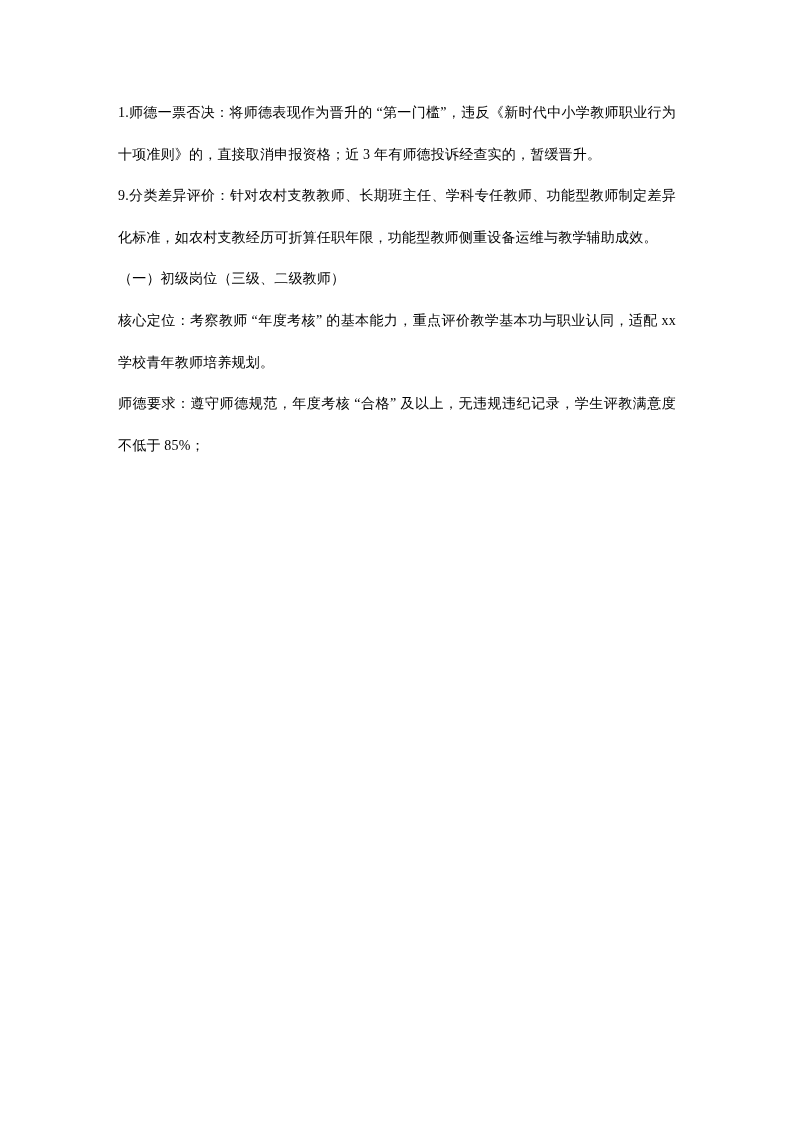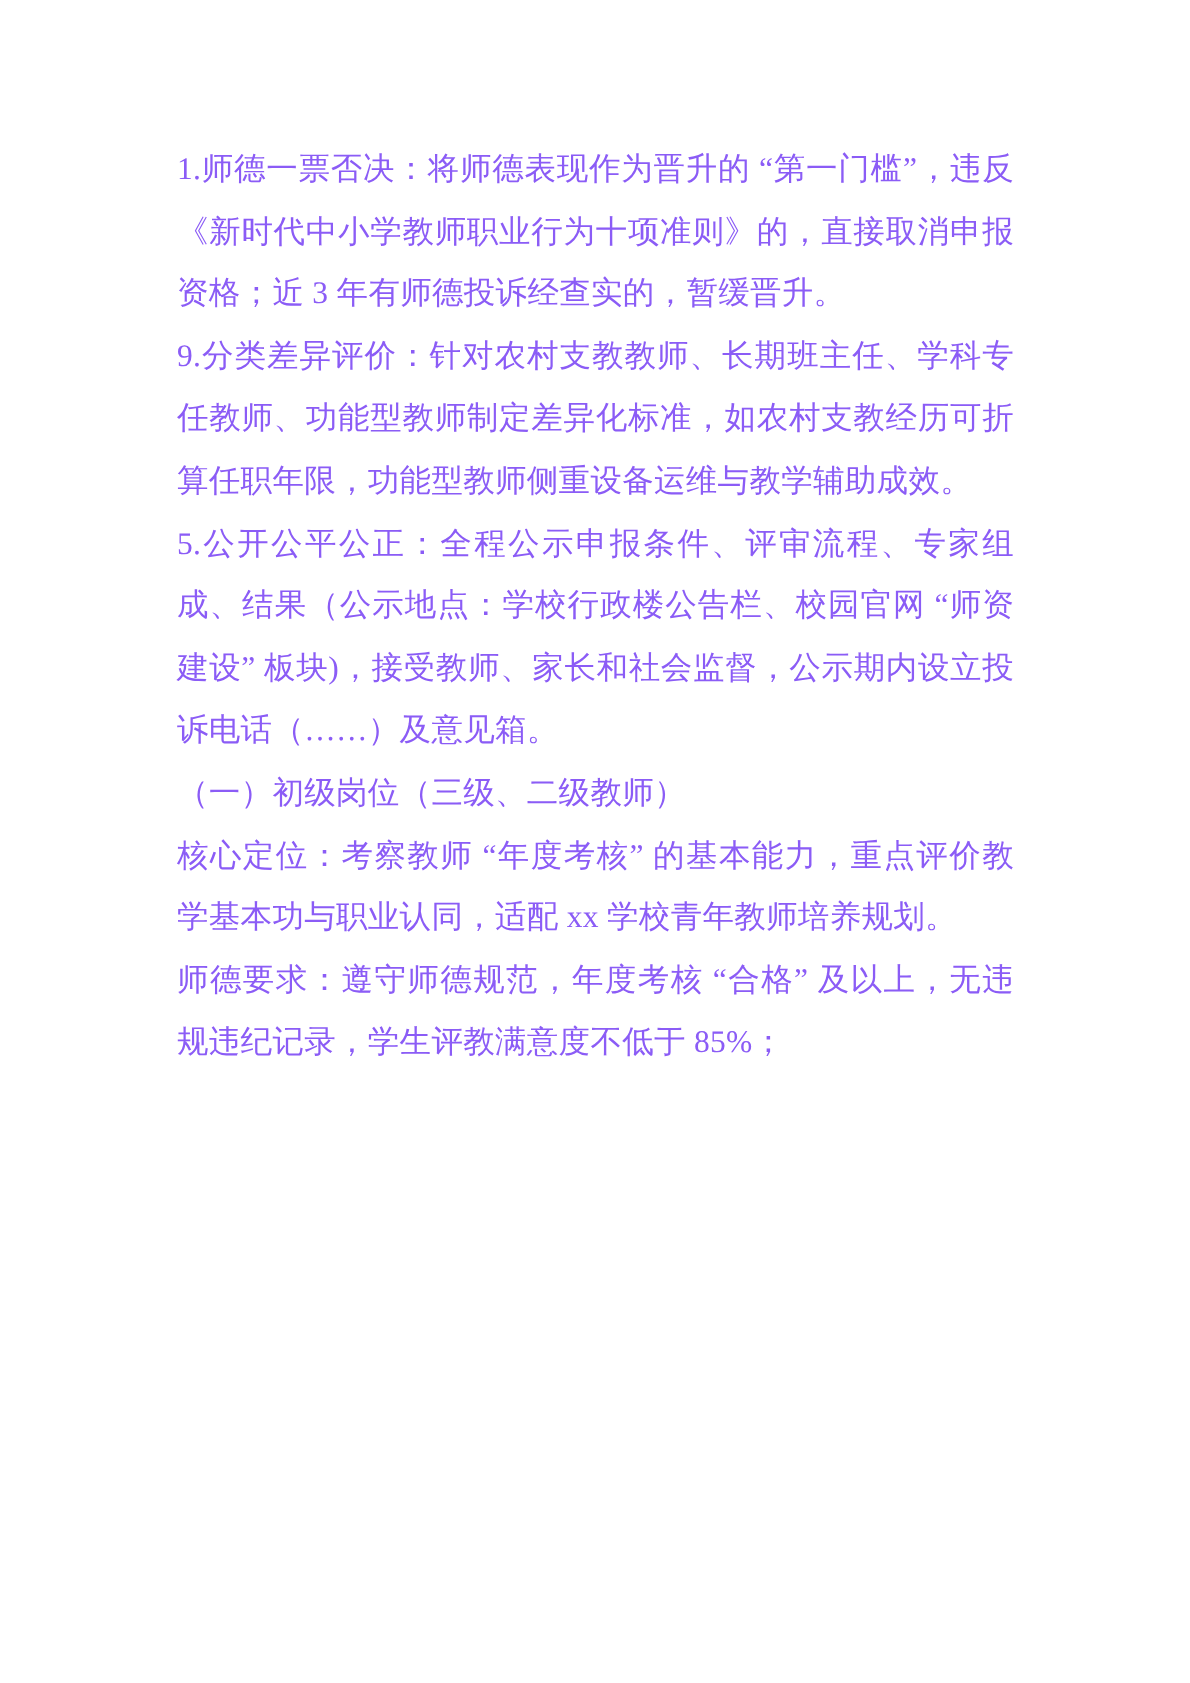--- a/index.html
+++ b/index.html
@@ -17,34 +17,33 @@
   }
   .doc-content {
     position: absolute;
     left: 118px;
     top: 92px;
     width: 558px;
   }
   .para {
     margin: 0;
     padding: 0;
-    font-size: 21px;
+    font-size: 14px;
     line-height: 41.6px;
-    color: #8b5cf6;
+    color: #000000;
     text-align: justify;
     text-align-last: left;
     word-break: break-all;
     letter-spacing: 0.2px;
   }
 </style>
 </head>
 <body>
 
 <div class="page">
   <div class="doc-content">
     <p class="para">1.师德一票否决：将师德表现作为晋升的 “第一门槛”，违反《新时代中小学教师职业行为十项准则》的，直接取消申报资格；近 3 年有师德投诉经查实的，暂缓晋升。</p>
     <p class="para">9.分类差异评价：针对农村支教教师、长期班主任、学科专任教师、功能型教师制定差异化标准，如农村支教经历可折算任职年限，功能型教师侧重设备运维与教学辅助成效。</p>
-    <p class="para">5.公开公平公正：全程公示申报条件、评审流程、专家组成、结果（公示地点：学校行政楼公告栏、校园官网 “师资建设” 板块)，接受教师、家长和社会监督，公示期内设立投诉电话（……）及意见箱。</p>
     <p class="para">（一）初级岗位（三级、二级教师）</p>
     <p class="para">核心定位：考察教师 “年度考核” 的基本能力，重点评价教学基本功与职业认同，适配 xx 学校青年教师培养规划。</p>
     <p class="para">师德要求：遵守师德规范，年度考核 “合格” 及以上，无违规违纪记录，学生评教满意度不低于 85%；</p>
   </div>
 </div>
 
 </body></html>

